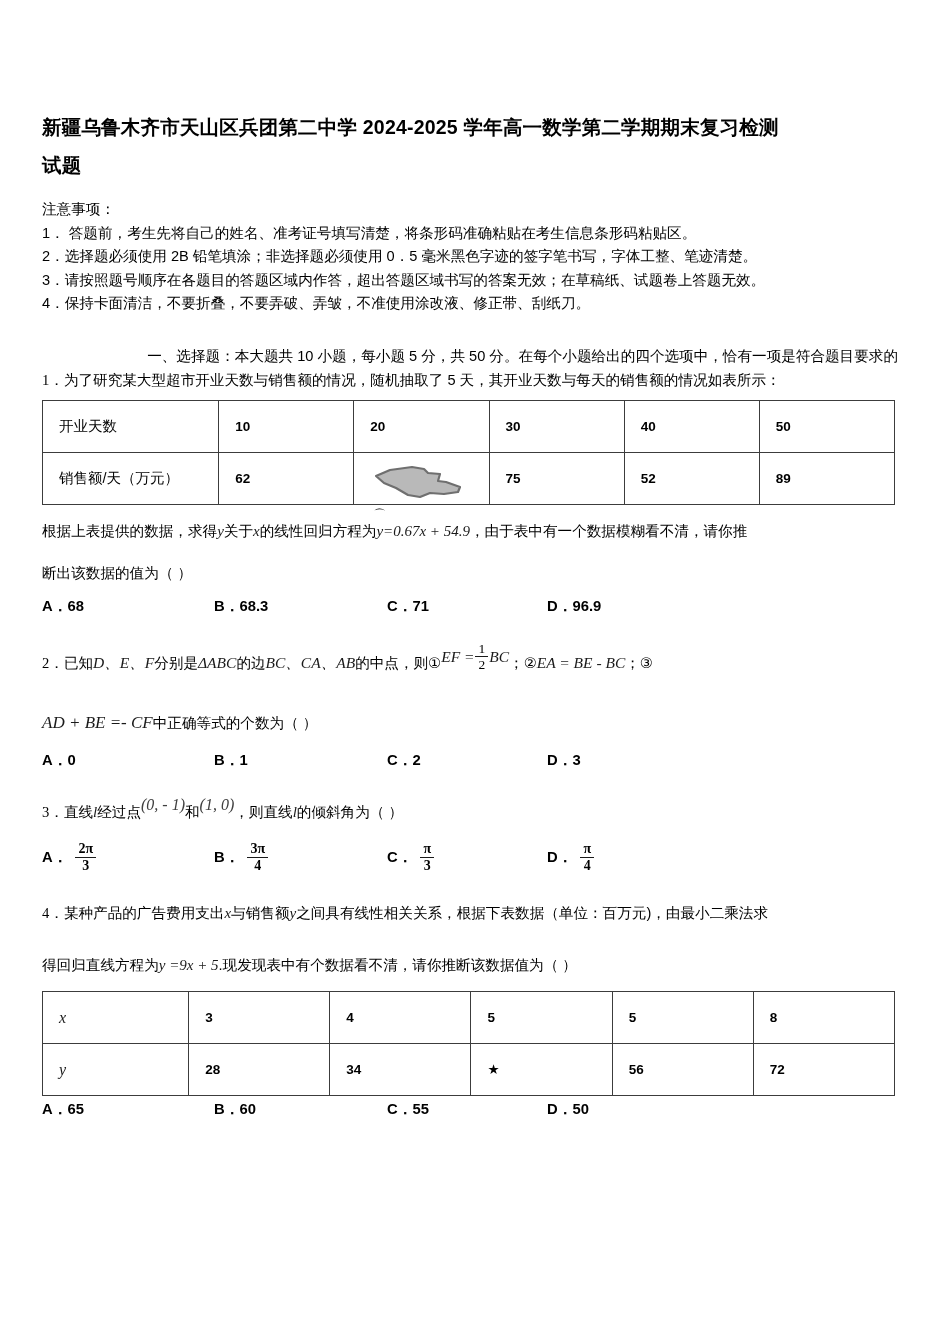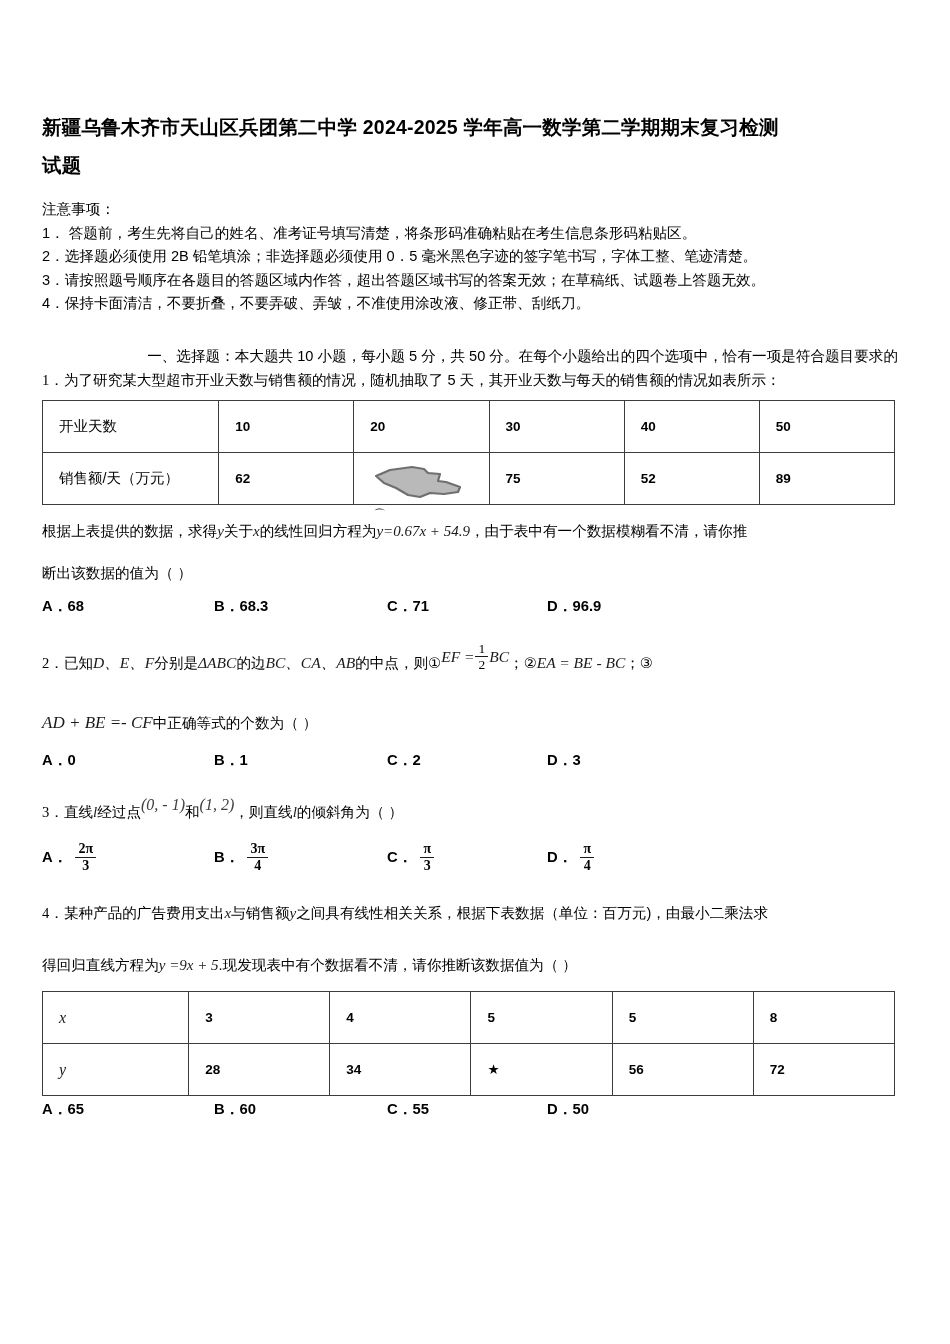--- a/index.html
+++ b/index.html
@@ -283,21 +283,21 @@
     <div class="opts">
       <span class="opt o0">A．0</span>
       <span class="opt o1">B．1</span>
       <span class="opt o2">C．2</span>
       <span class="opt o3">D．3</span>
     </div>
 
     <div style="height:16px"></div>
 
     <div class="q-line">
-      <span class="q-num">3．</span><span>直线</span><span class="mi">l</span><span>经过点</span><span class="sup-pair">(0, - 1)</span><span>和</span><span class="sup-pair">(1, 2)</span><span>，则直线</span><span class="mi">l</span><span>的倾斜角为（   ）</span>
+      <span class="q-num">3．</span><span>直线</span><span class="mi">l</span><span>经过点</span><span class="sup-pair">(0, - 1)</span><span>和</span><span class="sup-pair">(1, 0)</span><span>，则直线</span><span class="mi">l</span><span>的倾斜角为（   ）</span>
     </div>
 
     <div style="height:10px"></div>
 
     <div class="opts opts-frac">
       <span class="opt o0"><span class="lbl">A．</span><span class="frac"><span class="num">2π</span><span class="den">3</span></span></span>
       <span class="opt o1"><span class="lbl">B．</span><span class="frac"><span class="num">3π</span><span class="den">4</span></span></span>
       <span class="opt o2"><span class="lbl">C．</span><span class="frac"><span class="num">π</span><span class="den">3</span></span></span>
       <span class="opt o3"><span class="lbl">D．</span><span class="frac"><span class="num">π</span><span class="den">4</span></span></span>
     </div>

